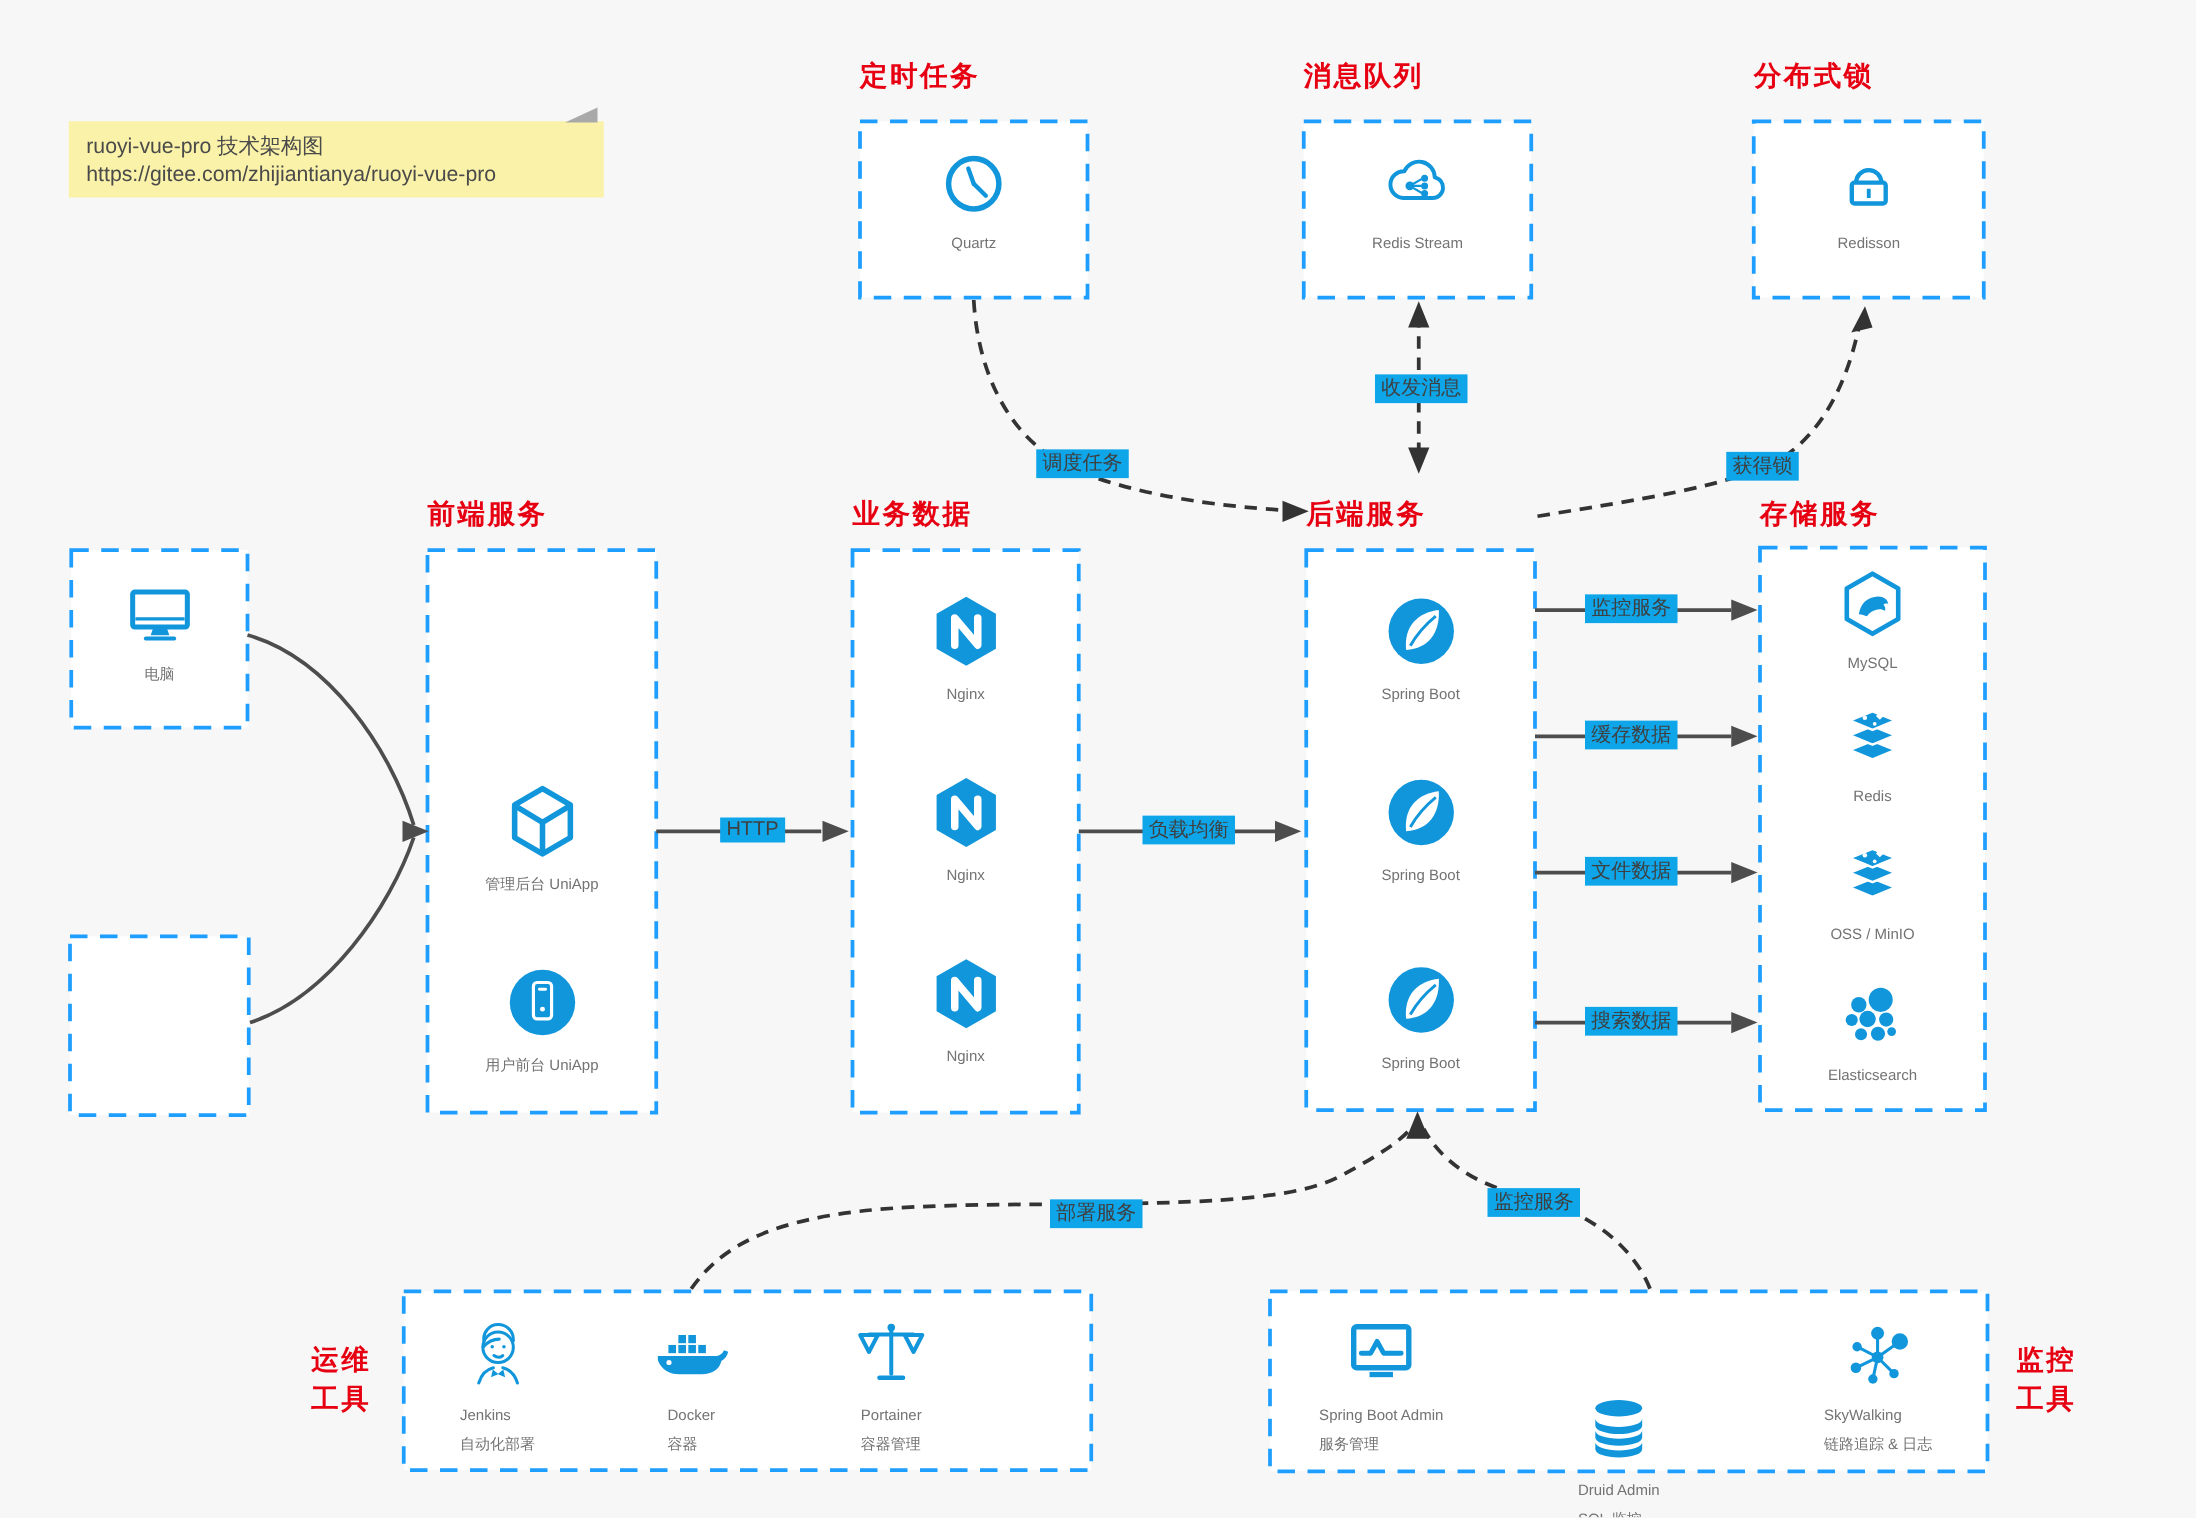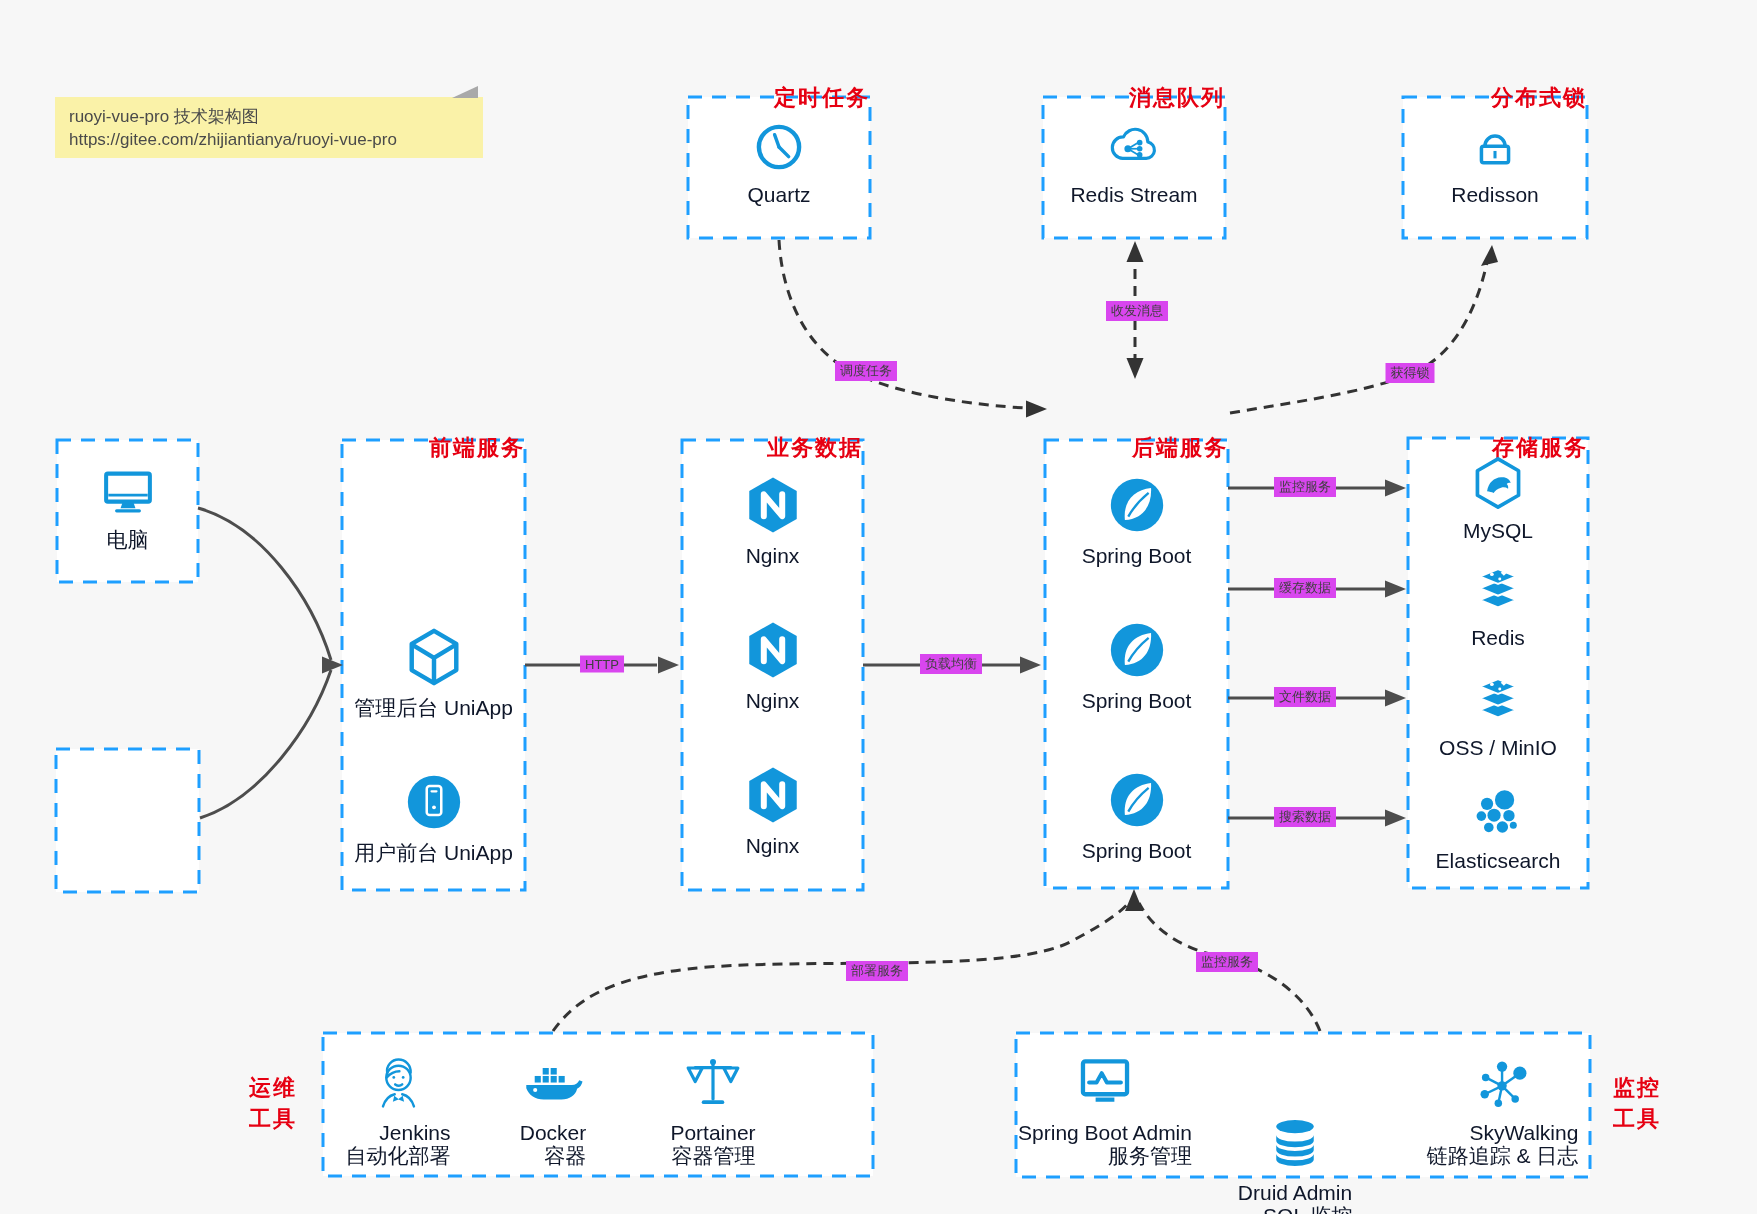--- a/index.html
+++ b/index.html
@@ -1,25 +1,25 @@
 <!DOCTYPE html>
 <html><head>
 <meta charset="utf-8">
 <style>
   html,body{margin:0;padding:0;background:#f7f7f7;}
   #stage{position:relative;width:1757px;height:1214px;background:#f7f7f7;overflow:hidden;
          font-family:"Liberation Sans","DejaVu Sans",sans-serif;}
   #diagram{position:absolute;left:0;top:0;}
-  .glabel{position:absolute;font-size:22px;font-weight:bold;color:#e60012;text-align:right;letter-spacing:2px;white-space:nowrap;margin-top:37px;}
+  .glabel{position:absolute;font-size:22px;font-weight:bold;color:#e60012;text-align:left;letter-spacing:2px;white-space:nowrap;}
   .side-label{position:absolute;font-size:22px;font-weight:bold;color:#e60012;line-height:31px;text-align:center;letter-spacing:2px;}
   .item{position:absolute;display:flex;flex-direction:column;align-items:center;gap:8px;}
-  .item .cap{font-size:21px;color:#0f172a;line-height:23px;text-align:right;white-space:nowrap;}
+  .item .cap{font-size:12px;color:#737373;line-height:23px;text-align:left;white-space:nowrap;}
   .icon{display:block;}
-  .edge-label{position:absolute;transform:translate(-50%,-50%);background:#d946ef;padding:1px 5px;
-              font-size:13px;color:#3f3f3f;white-space:nowrap;}
+  .edge-label{position:absolute;transform:translate(-50%,-50%);background:#0ea5e9;padding:1px 5px;
+              font-size:16px;color:#3f3f3f;white-space:nowrap;}
   .note{position:absolute;left:55px;top:97px;width:428px;height:61px;background:#faf2a8;
         font-size:17px;color:#4a4a4a;line-height:23px;padding:8px 0 0 14px;box-sizing:border-box;}
   .note-fold{position:absolute;top:-11px;right:5px;width:0;height:0;
              border-left:26px solid transparent;border-bottom:12px solid #a9a9a9;}
 </style>
 </head>
 <body>
 
 <div id="stage">
 

